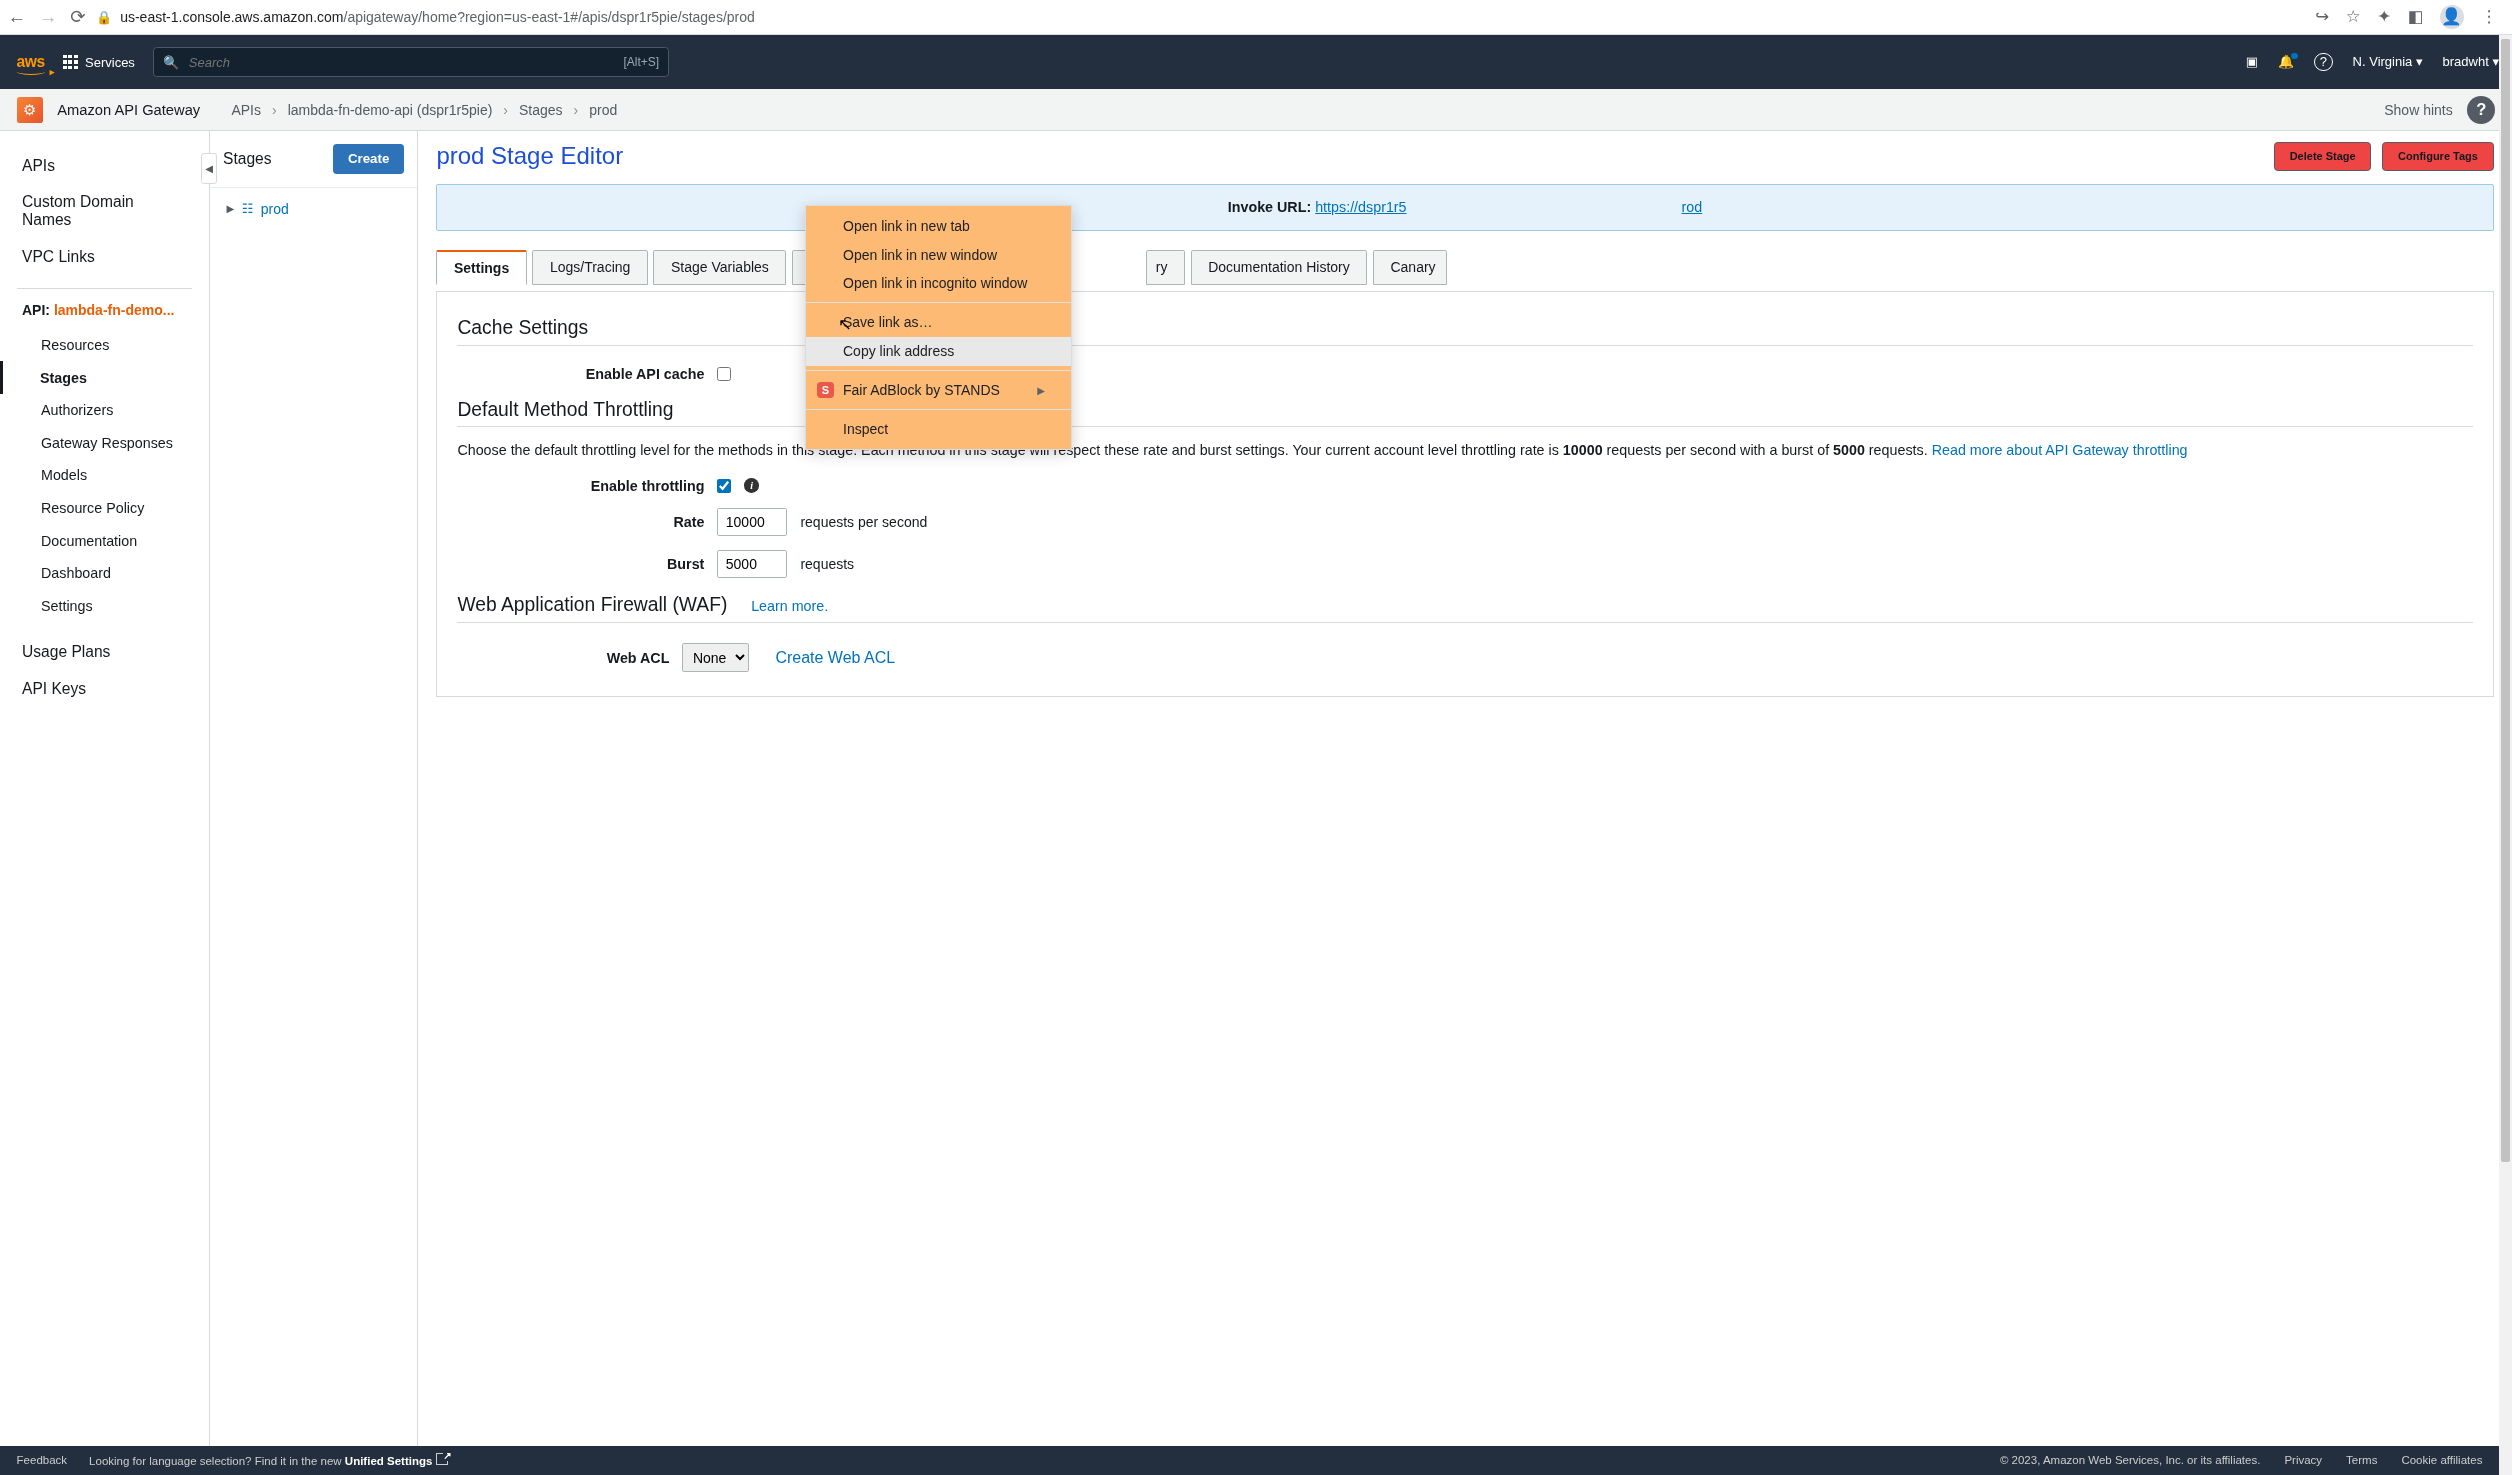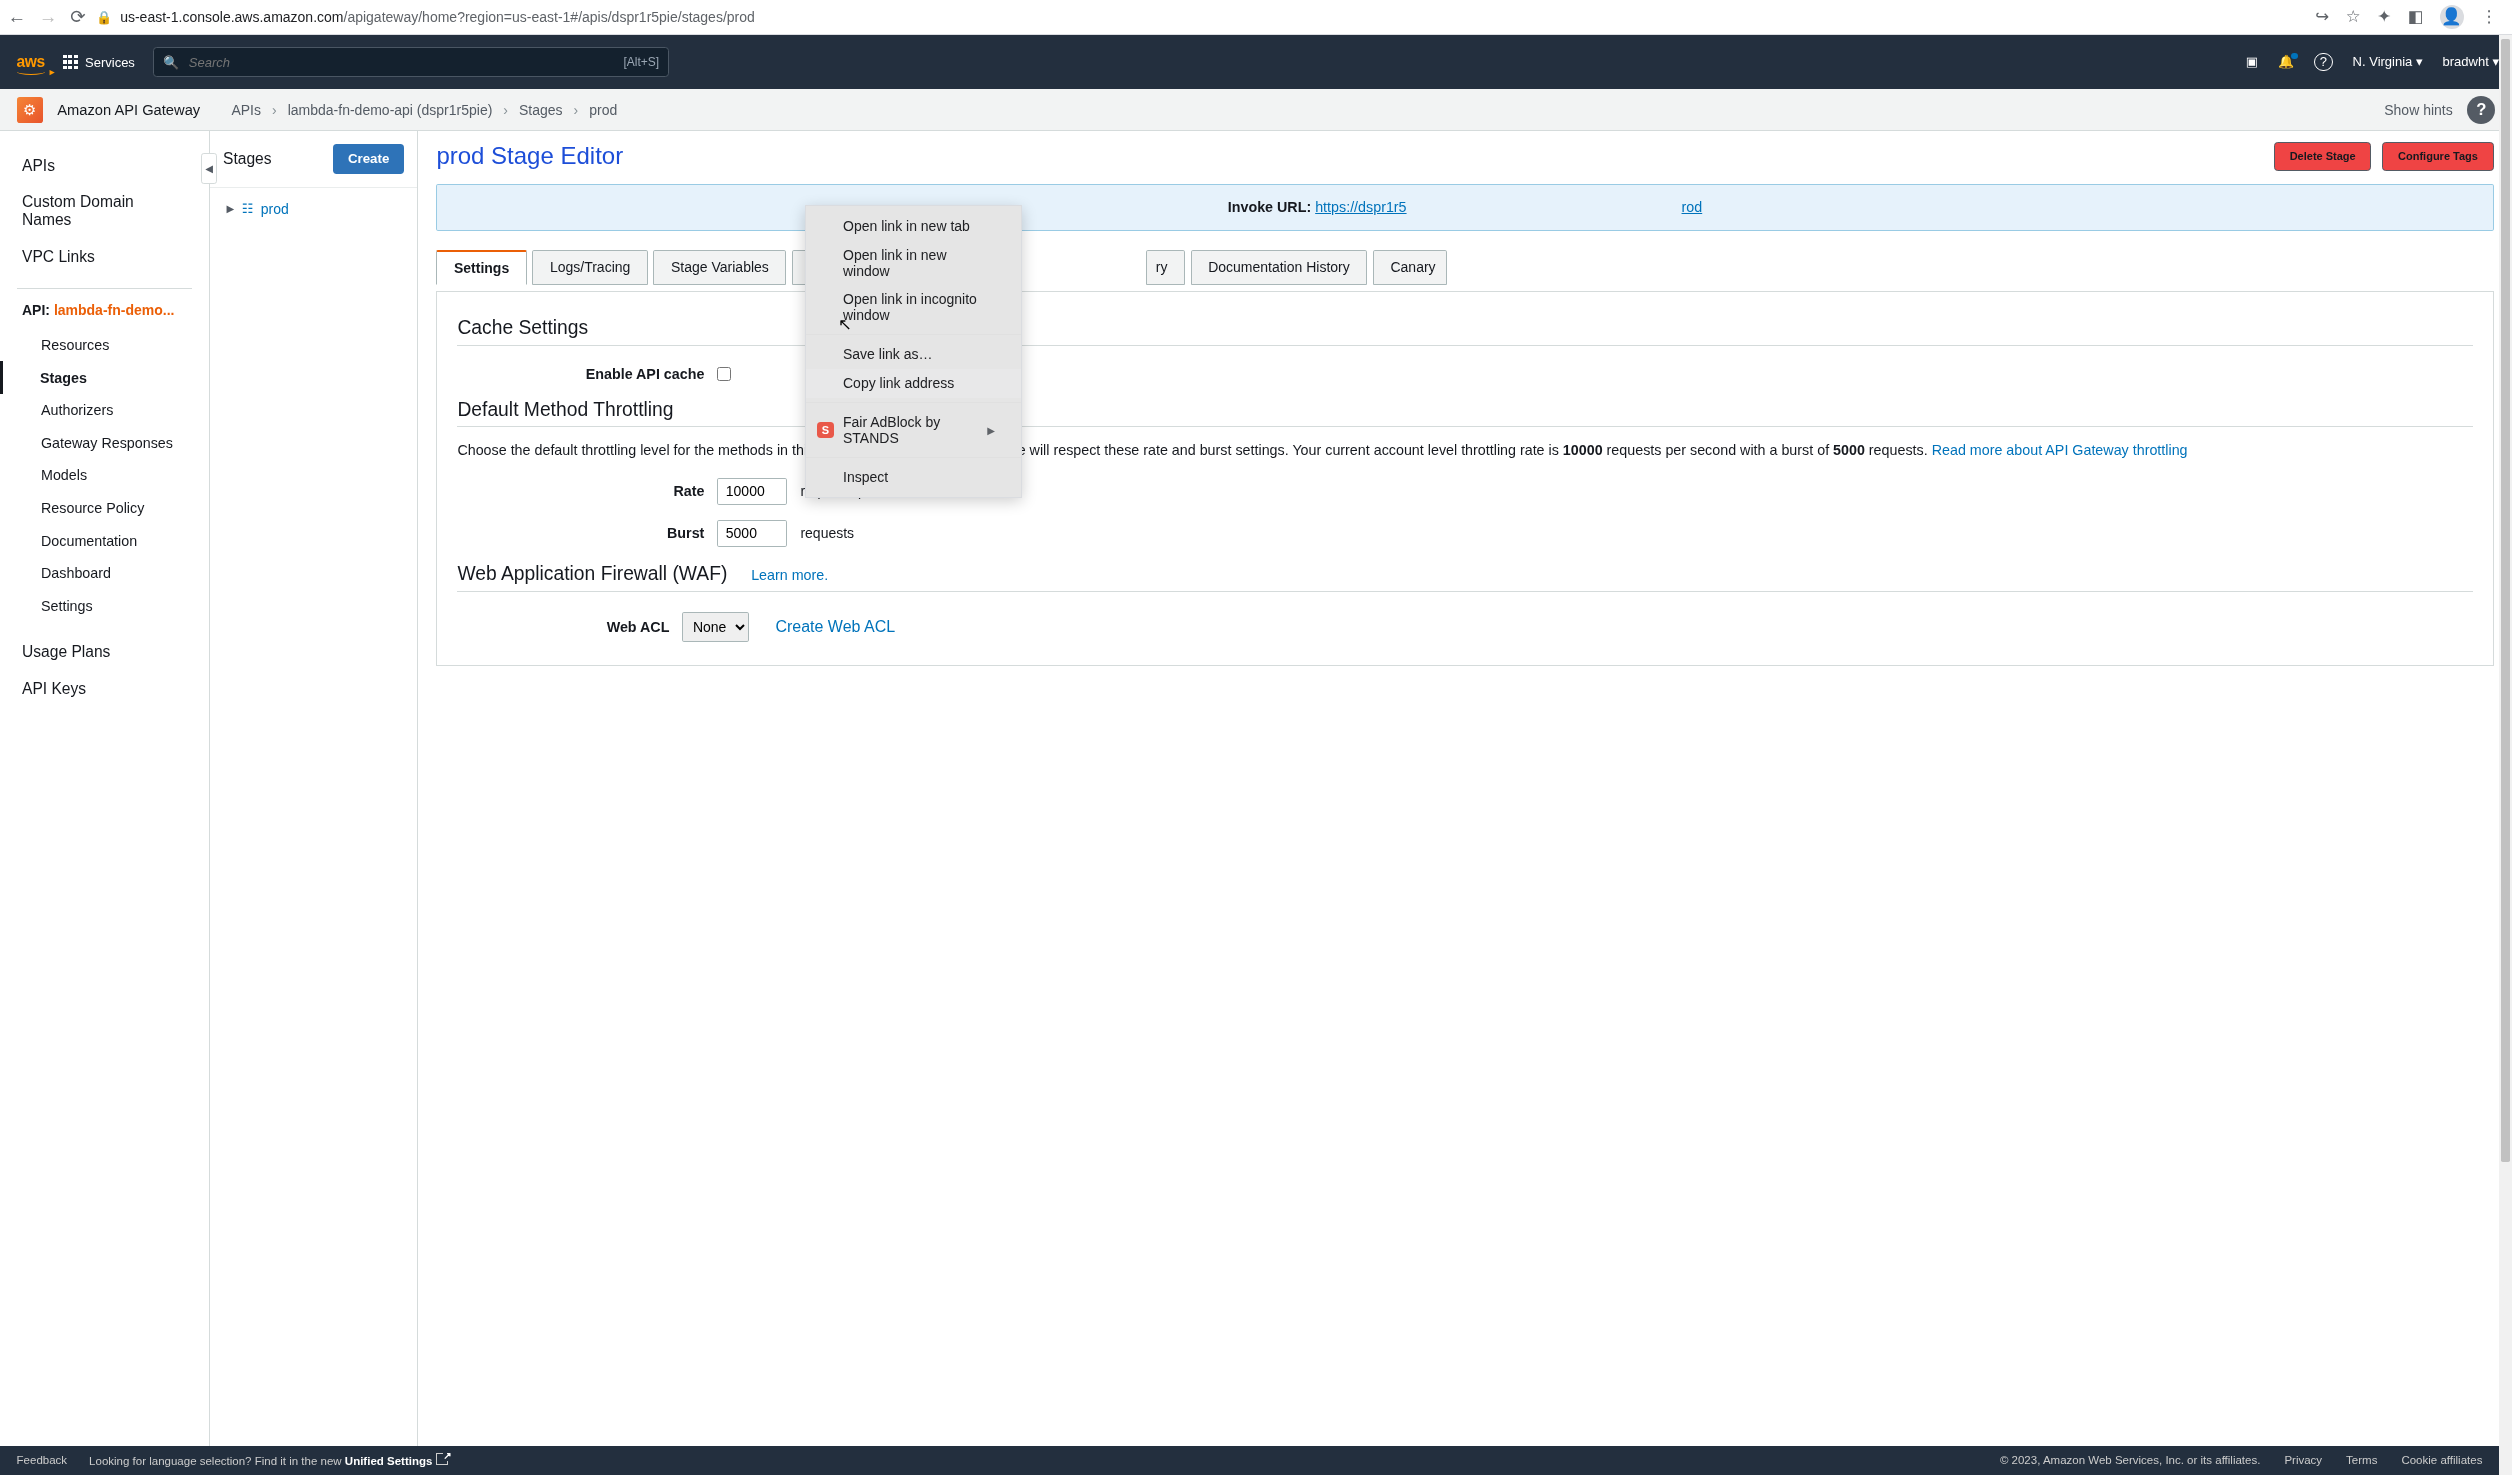--- a/index.html
+++ b/index.html
@@ -90,21 +90,21 @@
 .form-row input[type="checkbox"] { width: 14px; height: 14px; }
 .info-icon { width:14.7px;height:14.7px;border-radius:50%;background:#333;color:#fff;display:inline-flex;align-items:center;justify-content:center;font-size:10px;font-weight:bold;font-style:italic;font-family:serif; }
 .para { font-size: 14.3px; color: #16191f; line-height: 1.45; margin-bottom: 9.2px; }
 .para a { color: #0073bb; }
 .form-row input[type="text"] { width: 70px; padding: 4.6px 7.4px; border: 0.9px solid #aab7b8; border-radius: 1.8px; font-size: 14px; }
 .form-row select { padding: 4.6px 5.5px; border: 0.9px solid #aab7b8; border-radius: 1.8px; font-size: 14px; }
 .inline-link { color: #0073bb; text-decoration: none; font-size: 16px; margin-left: 13px; }
 .unit { font-size: 14px; color: #16191f; }
 
 
-.ctx-menu { position: fixed; top: 205px; left: 805px; width: 217px; background: #e5e5e5; box-shadow: 0 3.7px 14.7px rgba(0,0,0,0.2); border: 0.9px solid #dadce0; padding: 5.5px 0; font-size: 14px; z-index: 1000; }
+.ctx-menu { position: fixed; top: 205px; left: 805px; width: 267px; background: #fdba74; box-shadow: 0 3.7px 14.7px rgba(0,0,0,0.2); border: 0.9px solid #dadce0; padding: 5.5px 0; font-size: 14px; z-index: 1000; }
 .ctx-item { padding: 6.4px 26px 6.4px 37px; color: #202124; display:flex; align-items:center; gap:11px; position:relative; }
 .ctx-item.hover { background: #e8e8e9; }
 .ctx-sep { border-top: 0.9px solid #e0e0e0; margin: 4.6px 0; }
 .ctx-item .ctx-arrow { margin-left: auto; font-size: 10px; color: #5f6368; }
 .ctx-item .ctx-ico { position:absolute; left:11px; width:16.6px;height:16.6px;border-radius:3.7px;background:#e95849;color:#fff;display:inline-flex;align-items:center;justify-content:center;font-size:11px;font-weight:bold; }
 .cursor { position: fixed; top: 315px; left: 838px; font-size: 16.6px; z-index: 1001; pointer-events:none; color:#000; }
 
 
 .footer { position: fixed; bottom: 0; left: 0; right: 13px; height: 29.5px; background: #232f3e; color: #ccc; display: flex; align-items: center; padding: 0 16.6px; font-size: 11.5px; gap: 22px; }
 .footer .right { margin-left: auto; display: flex; gap: 24px; }
@@ -264,20 +264,25 @@
         <div class="form-label">Enable API cache</div>
         <input type="checkbox" style="">
       </div>
 
       <div class="section-title">Default Method Throttling</div>
       <hr class="section-hr">
       <p class="para">
         <span>Choose the default throttling level for the methods in this stage. Each method in this stage will respect these rate and burst settings. Your current account level throttling rate is </span><b>10000</b><span> requests per second with a burst of </span><b>5000</b><span> requests. </span><a>Read more about API Gateway throttling</a>
       </p>
       <div class="form-row">
+        <div class="form-label">Enable throttling</div>
+        <input type="checkbox" checked="" style="accent-color: rgb(0, 115, 187);">
+        <span class="info-icon">i</span>
+      </div>
+      <div class="form-row">
         <div class="form-label">Rate</div>
         <input type="text" value="10000" style="">
         <span class="unit">requests per second</span>
       </div>
       <div class="form-row">
         <div class="form-label">Burst</div>
         <input type="text" value="5000" style="">
         <span class="unit">requests</span>
       </div>
 

